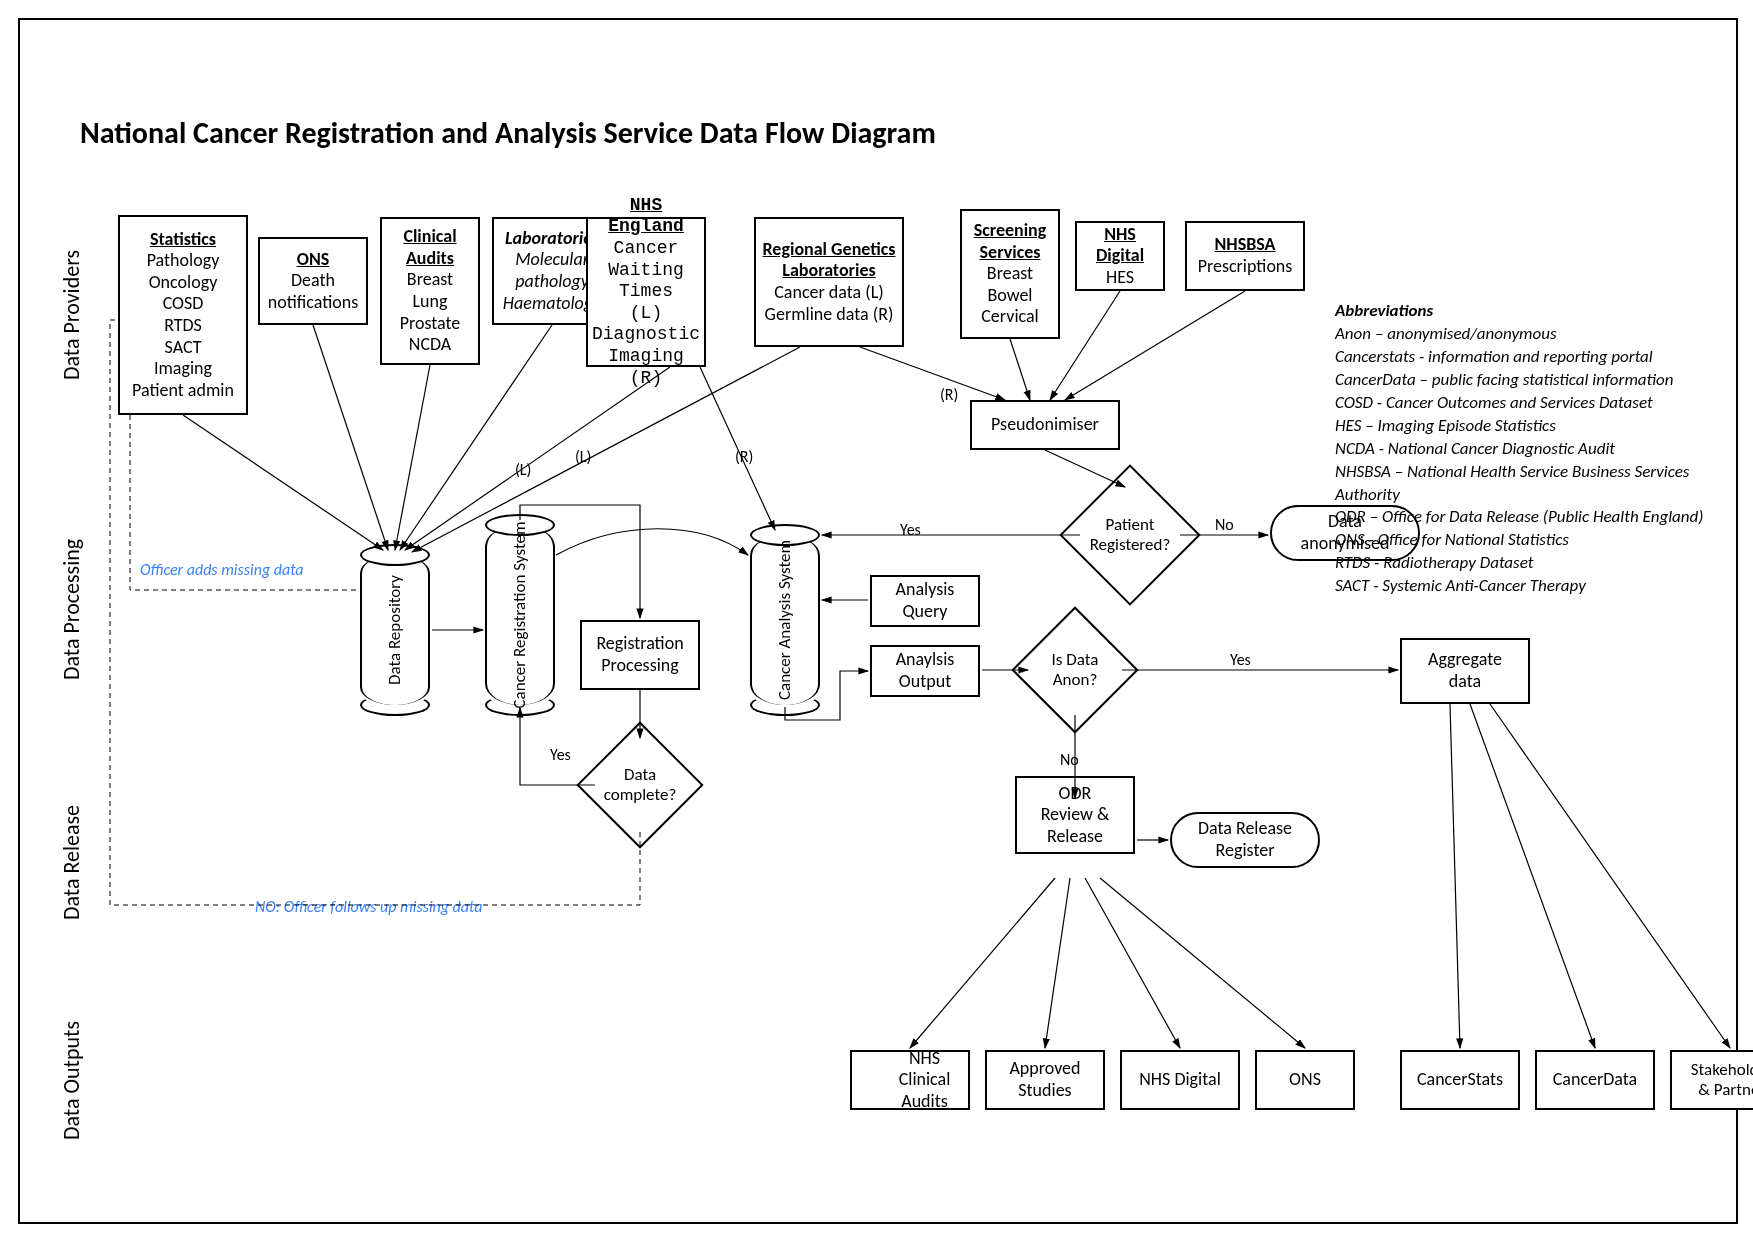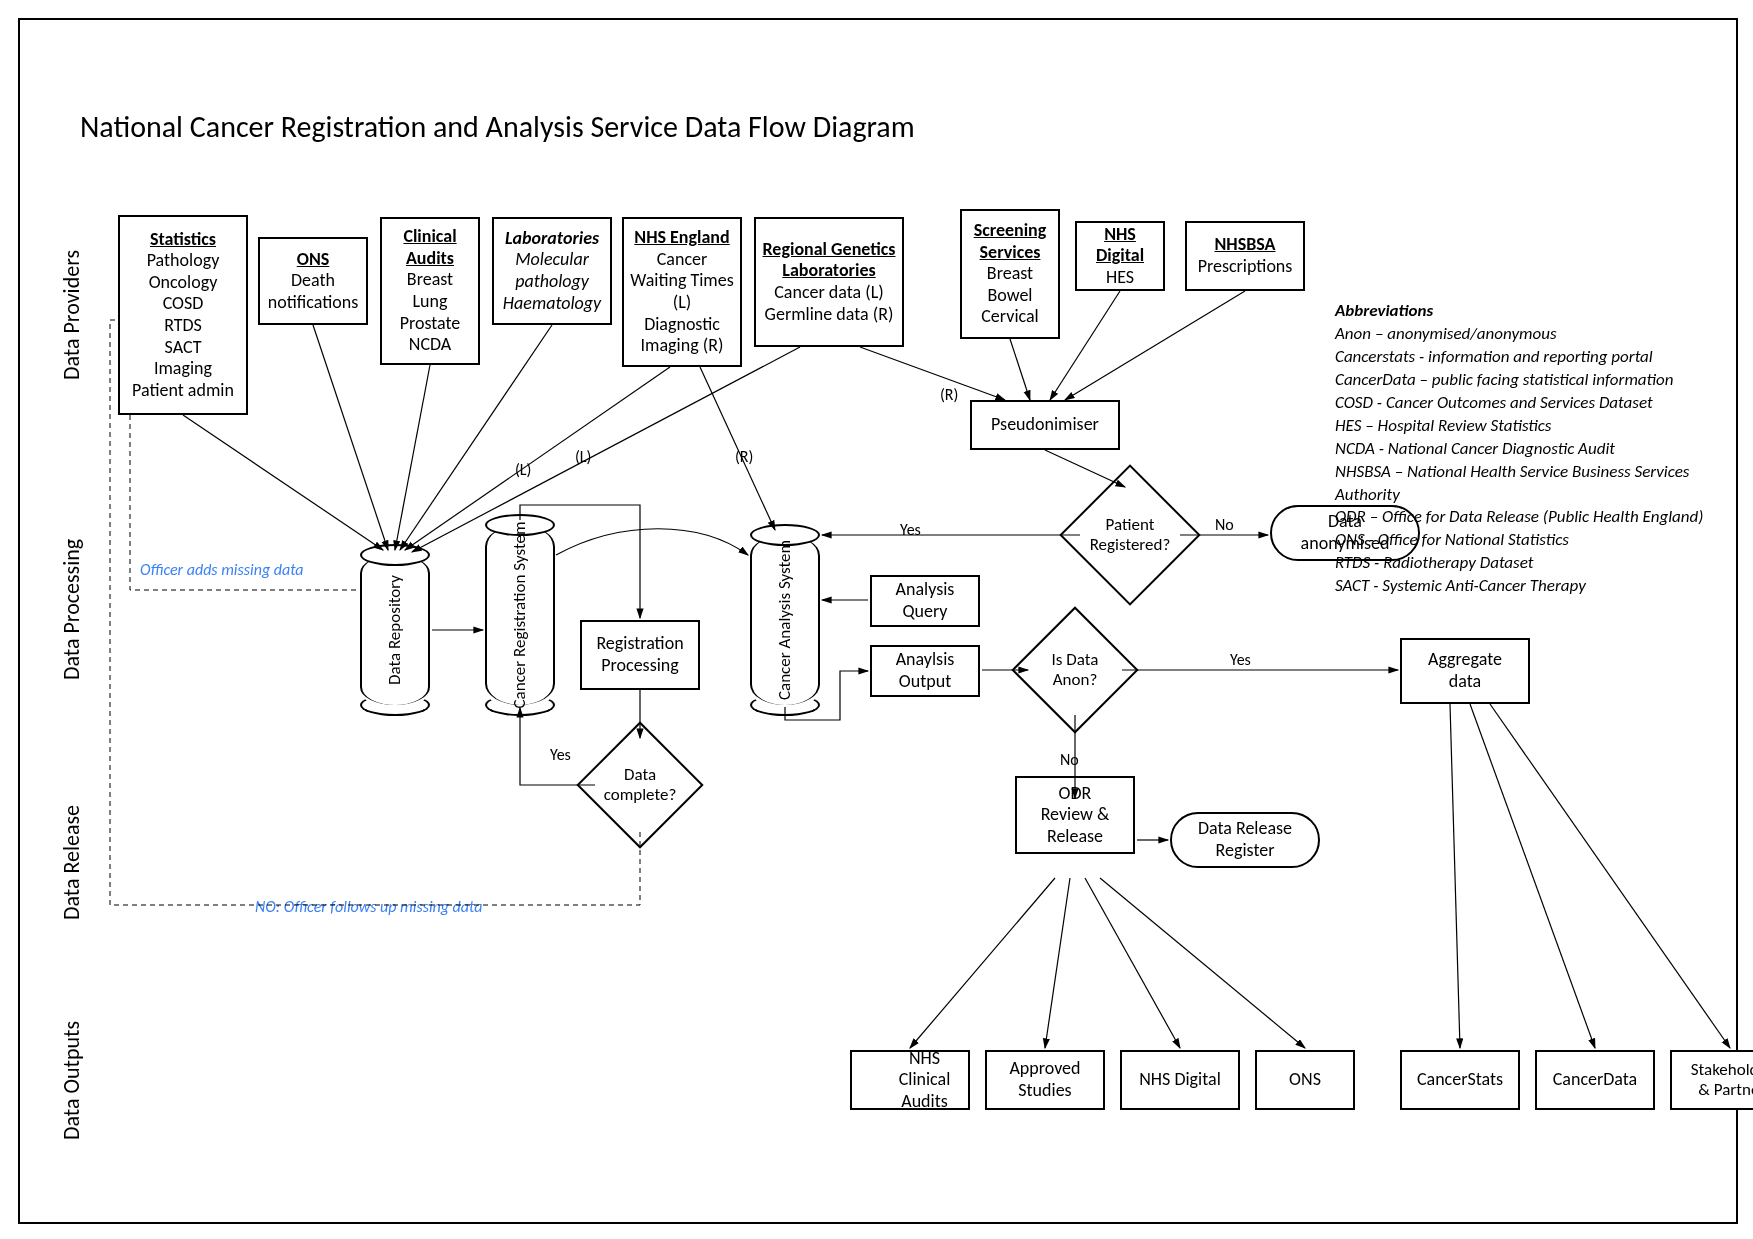--- a/index.html
+++ b/index.html
@@ -19,21 +19,22 @@
     position: absolute;
     left: 18px;
     top: 18px;
     width: 1716px;
     height: 1202px;
     border: 2px solid #000;
   }
   .title {
     position: absolute;
     font-size: 30px;
-    font-weight: 400;
+    font-weight: 700;
+    margin-top: 6px;
   }
   .swimlane-label {
     position: absolute;
     transform: rotate(-90deg);
     transform-origin: left top;
     font-size: 22px;
     white-space: nowrap;
   }
   .node {
     position: absolute;
@@ -177,21 +178,21 @@
     <span>Lung</span>
     <span>Prostate</span>
     <span>NCDA</span>
   </div>
   <div class="node" style="left:492px; top:217px; width:120px; height:108px;font-style:italic;">
     <span style="font-weight:bold">Laboratories</span>
     <span>Molecular</span>
     <span>pathology</span>
     <span>Haematology</span>
   </div>
-  <div class="node" style="left:622px; top:217px; width:120px; height:150px;">
+  <div class="node" style="left:586px; top:217px; width:120px; height:150px;font-family:Liberation Mono, monospace;">
     <span class="underline">NHS England</span>
     <span>Cancer</span>
     <span>Waiting Times</span>
     <span>(L)</span>
     <span>Diagnostic</span>
     <span>Imaging (R)</span>
   </div>
   <div class="node" style="left:754px; top:217px; width:150px; height:130px;">
     <span class="underline">Regional Genetics Laboratories</span>
     <span>Cancer data (L)</span>
@@ -276,21 +277,21 @@
   <div class="node" style="left:1535px; top:1050px; width:120px; height:60px;">CancerData</div>
   <div class="node" style="left:1670px; top:1050px; width:130px; height:60px; font-size:17px; white-space:pre-line;">Stakeholders
 &amp; Partners</div>
 
   <div class="abbrev" style="left:1335px; top:300px; width:390px;">
     <div class="head">Abbreviations</div>
     <div>Anon – anonymised/anonymous</div>
     <div>Cancerstats - information and reporting portal</div>
     <div>CancerData – public facing statistical information</div>
     <div>COSD - Cancer Outcomes and Services Dataset</div>
-    <div>HES – Hospital Review Statistics</div>
+    <div>HES – Imaging Episode Statistics</div>
     <div>NCDA - National Cancer Diagnostic Audit</div>
     <div>NHSBSA – National Health Service Business Services Authority</div>
     <div>ODR – Office for Data Release (Public Health England)</div>
     <div>ONS - Office for National Statistics</div>
     <div>RTDS - Radiotherapy Dataset</div>
     <div>SACT - Systemic Anti-Cancer Therapy</div>
   </div>
 
   <div class="flabel" style="left:515px; top:460px;">(L)</div>
   <div class="flabel" style="left:575px; top:447px;">(L)</div>

